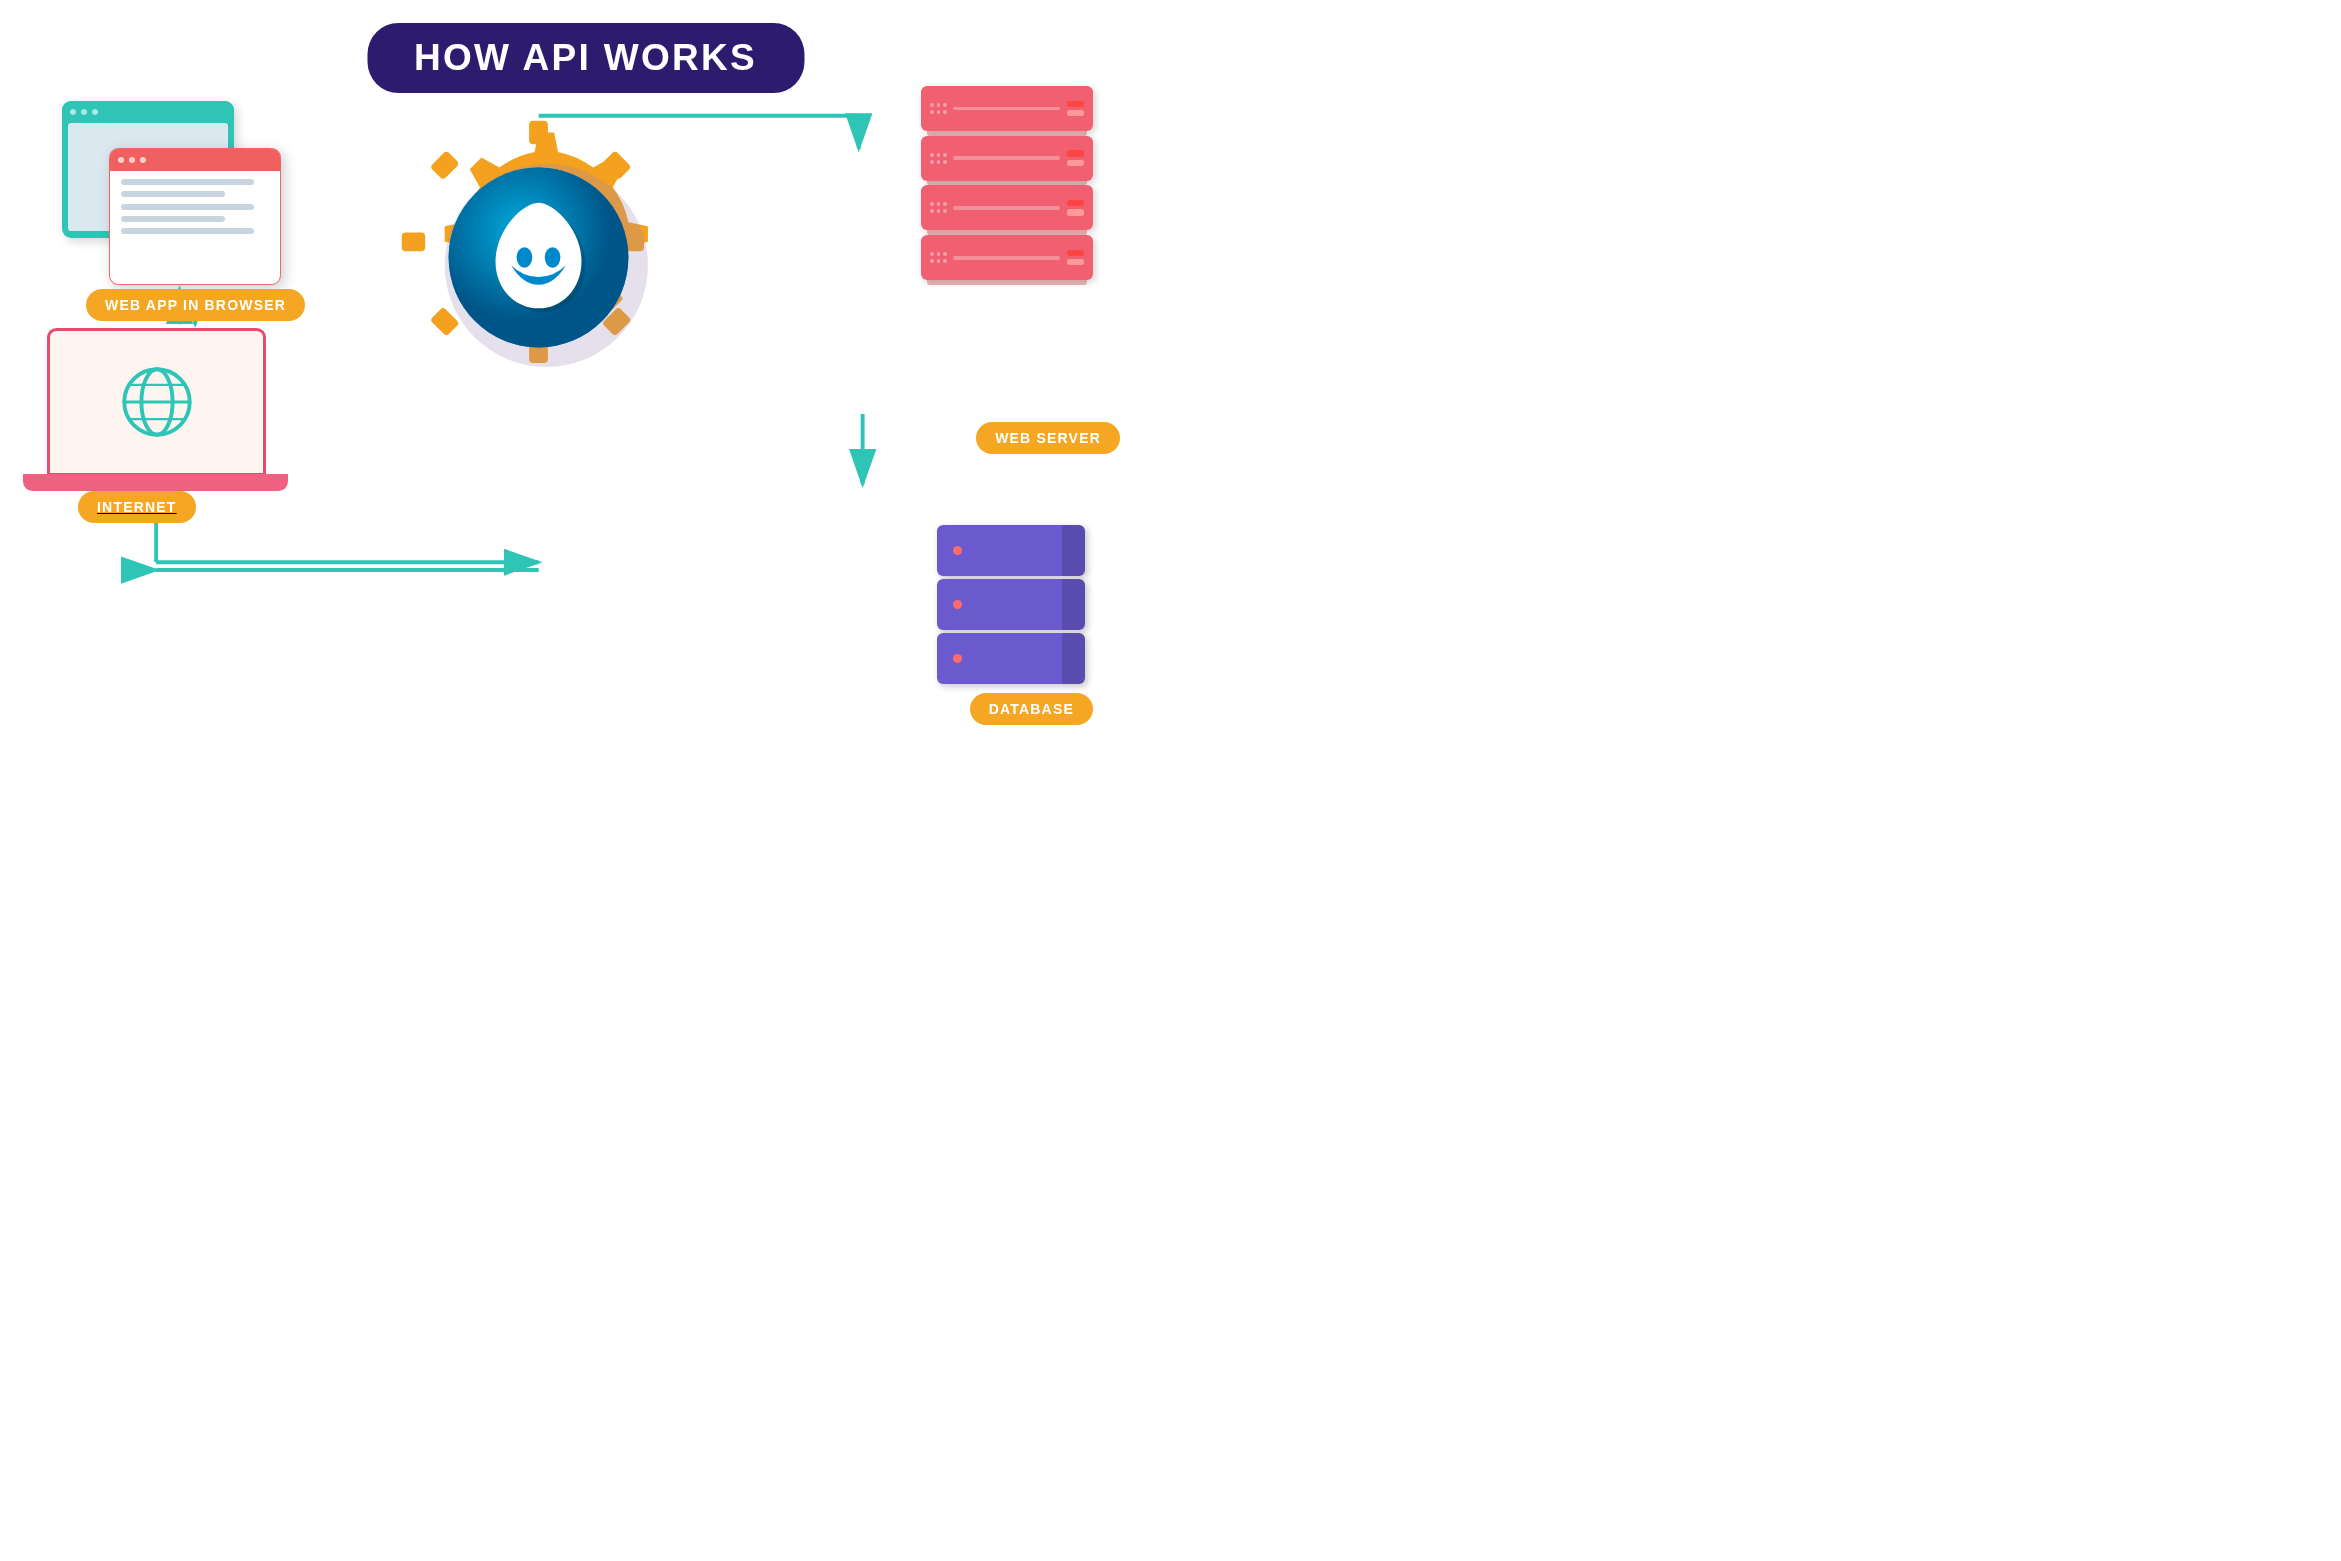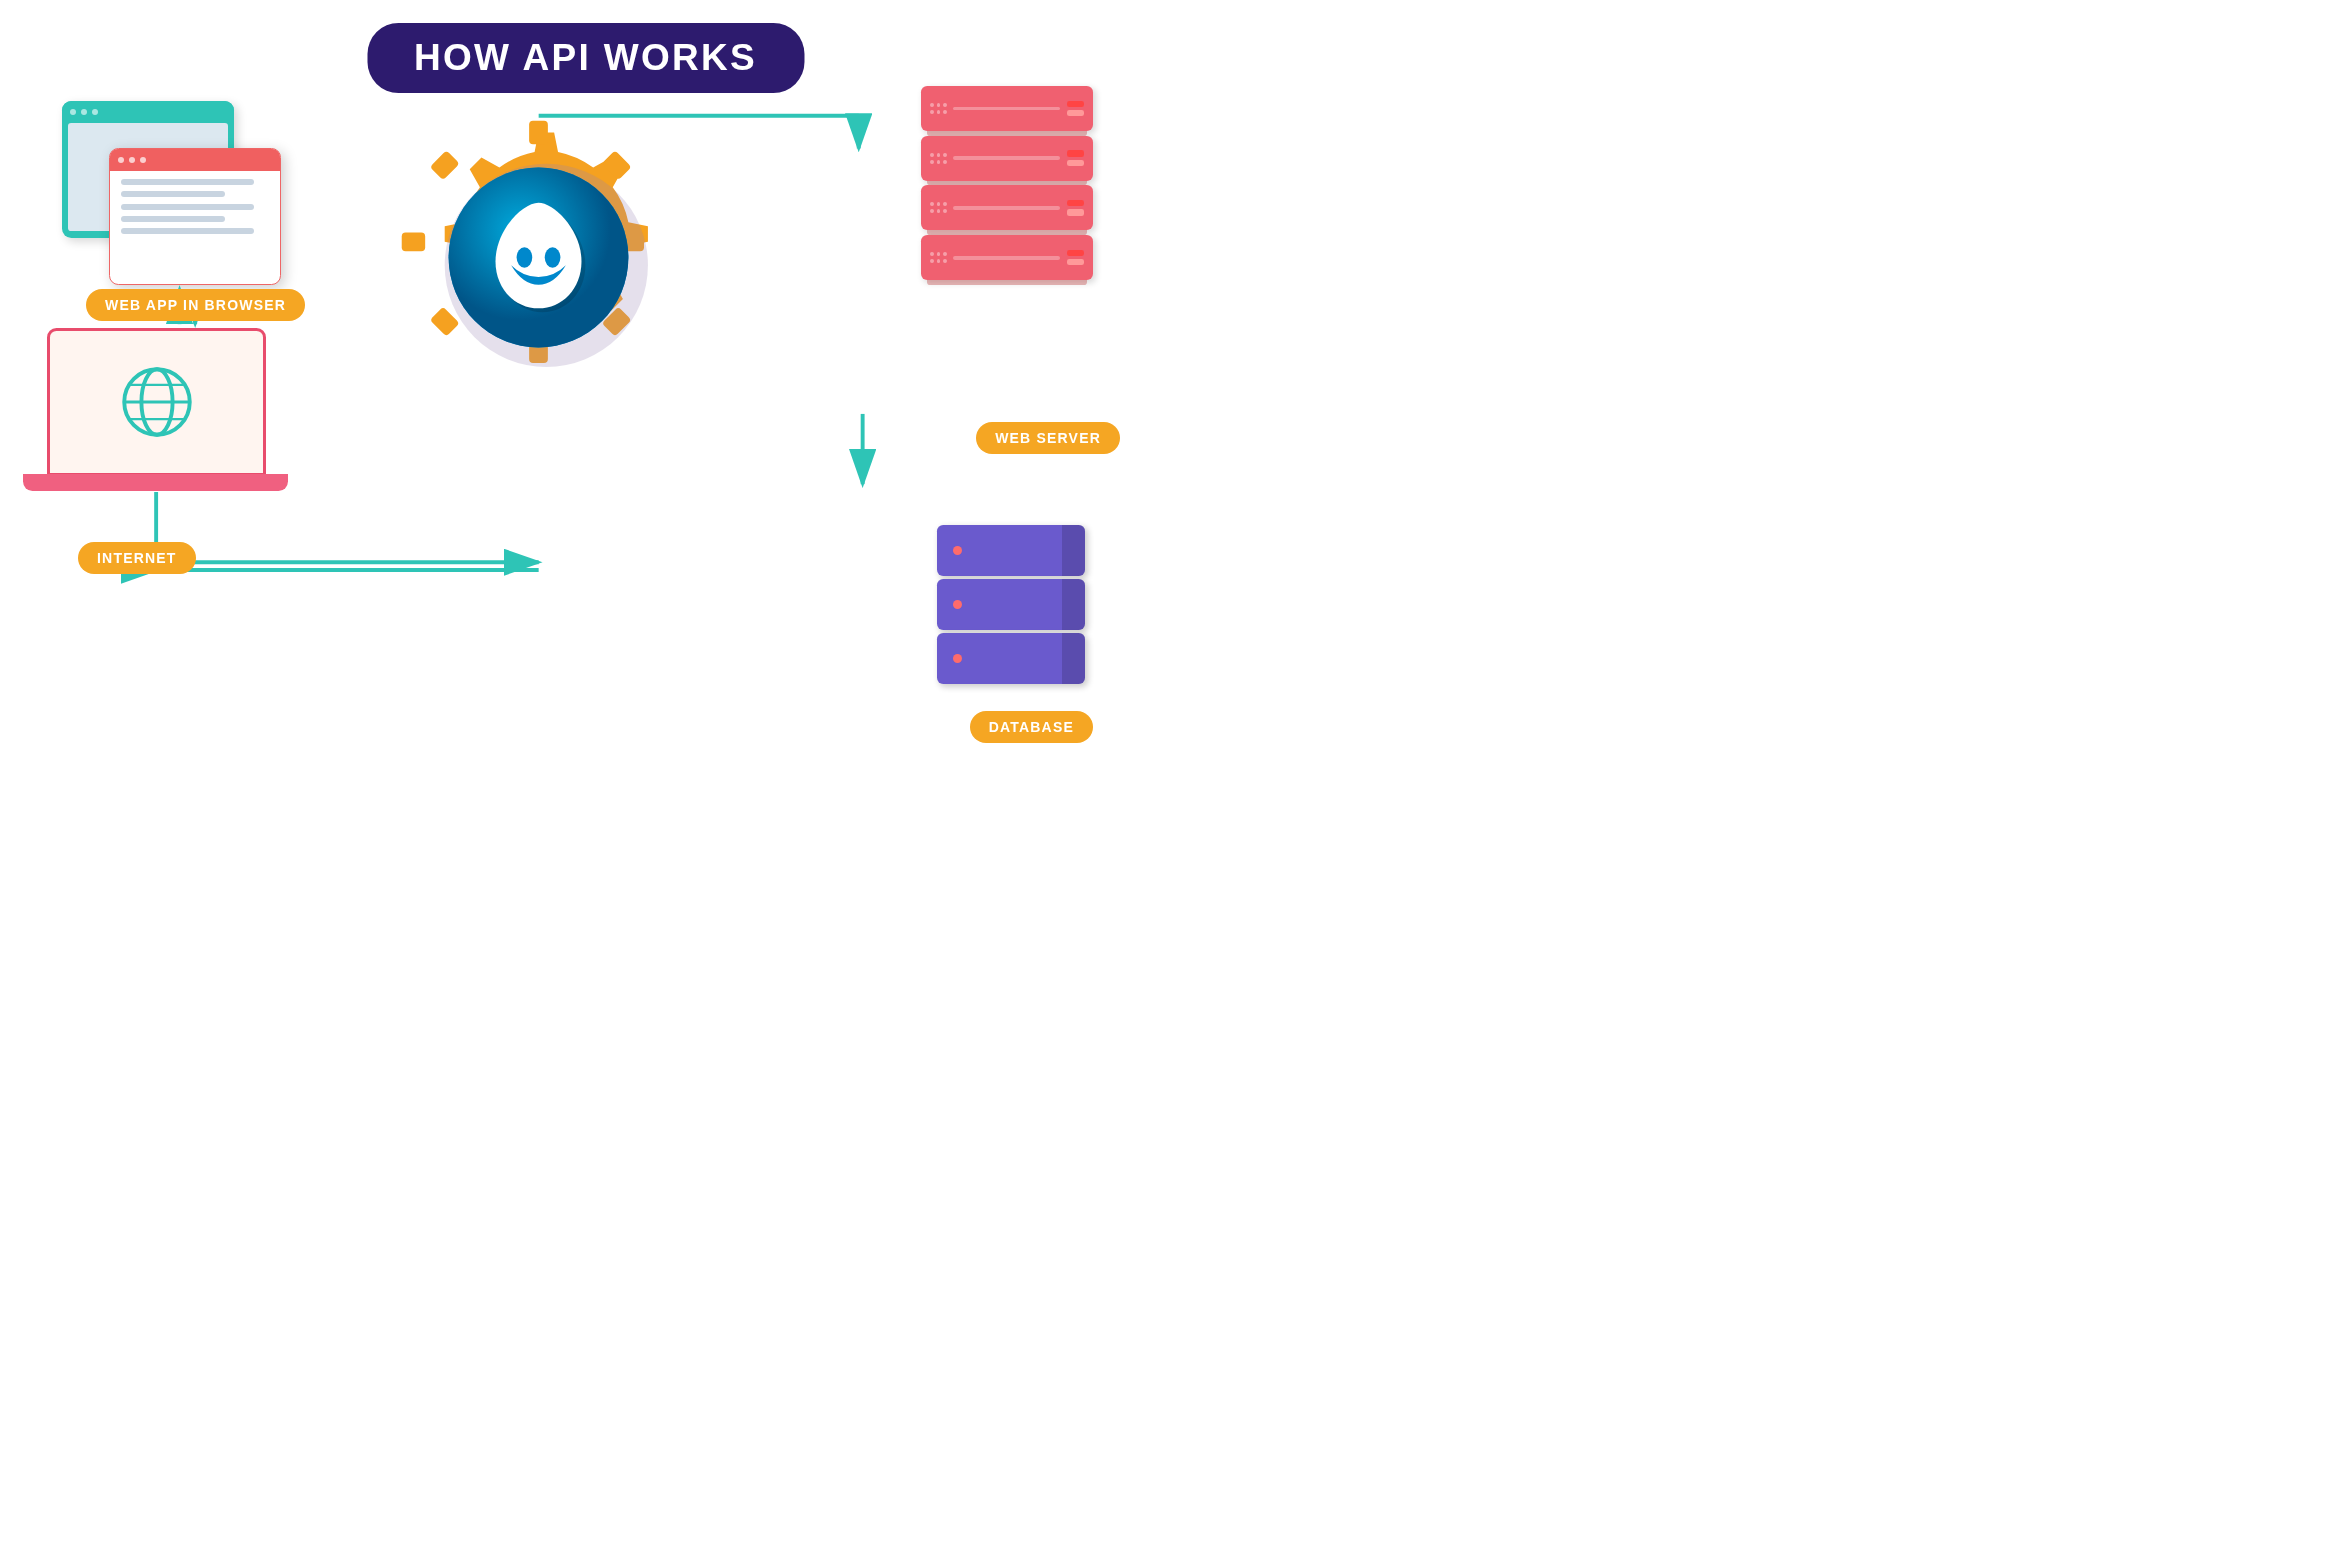--- a/index.html
+++ b/index.html
@@ -323,21 +323,21 @@
   <svg class="globe-icon" viewBox="0 0 100 100">
     <circle cx="50" cy="50" r="42" fill="none" stroke="#2ec4b6" stroke-width="5"></circle>
     <ellipse cx="50" cy="50" rx="20" ry="42" fill="none" stroke="#2ec4b6" stroke-width="5"></ellipse>
     <line x1="8" y1="50" x2="92" y2="50" stroke="#2ec4b6" stroke-width="4"></line>
     <line x1="15" y1="28" x2="85" y2="28" stroke="#2ec4b6" stroke-width="3"></line>
     <line x1="15" y1="72" x2="85" y2="72" stroke="#2ec4b6" stroke-width="3"></line>
   </svg>
 </div>
 <div class="laptop-base"></div>
 
-<div class="label-badge" style="top: 542px; left: 78px;">
+<div class="label-badge" style="top: 491px; left: 78px; text-decoration: underline;">
   <span>INTERNET</span>
 </div>
 
 <div class="gear-container">
   <svg viewBox="0 0 380 380" width="297" height="297">
 
     <g fill="#f5a120">
 
       <path d="
         M190,30
@@ -474,16 +474,16 @@
   <div class="db-cylinder">
     <div class="db-dot"></div>
     <div class="db-stripe"></div>
   </div>
   <div class="db-cylinder">
     <div class="db-dot"></div>
     <div class="db-stripe"></div>
   </div>
 </div>
 
-<div class="label-badge" style="bottom: 38px; right: 78px;">
+<div class="label-badge" style="bottom: 56px; right: 78px;">
   <span>DATABASE</span>
 </div>
 
 
 </body></html>

